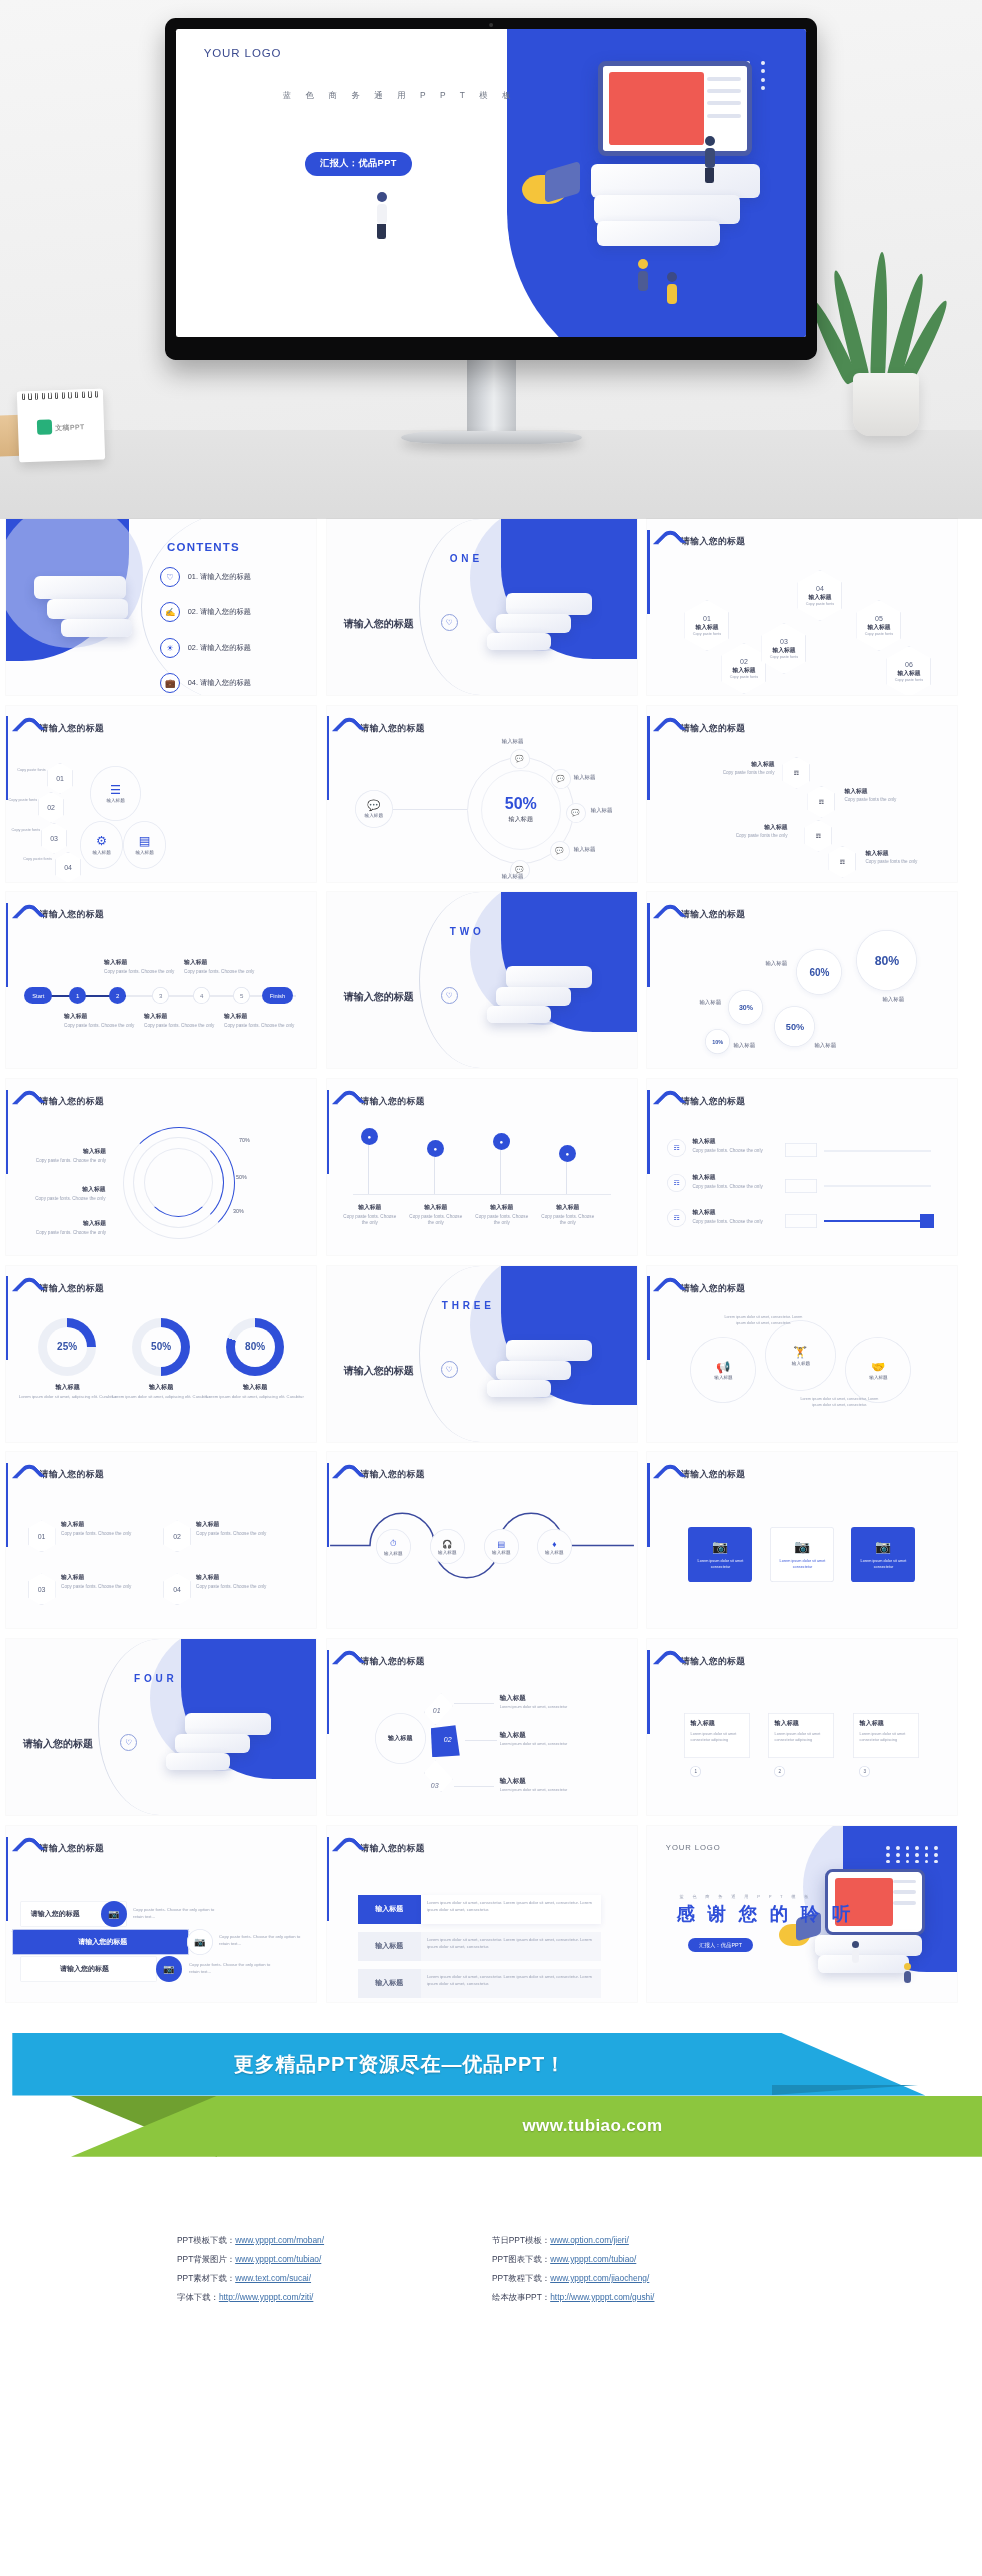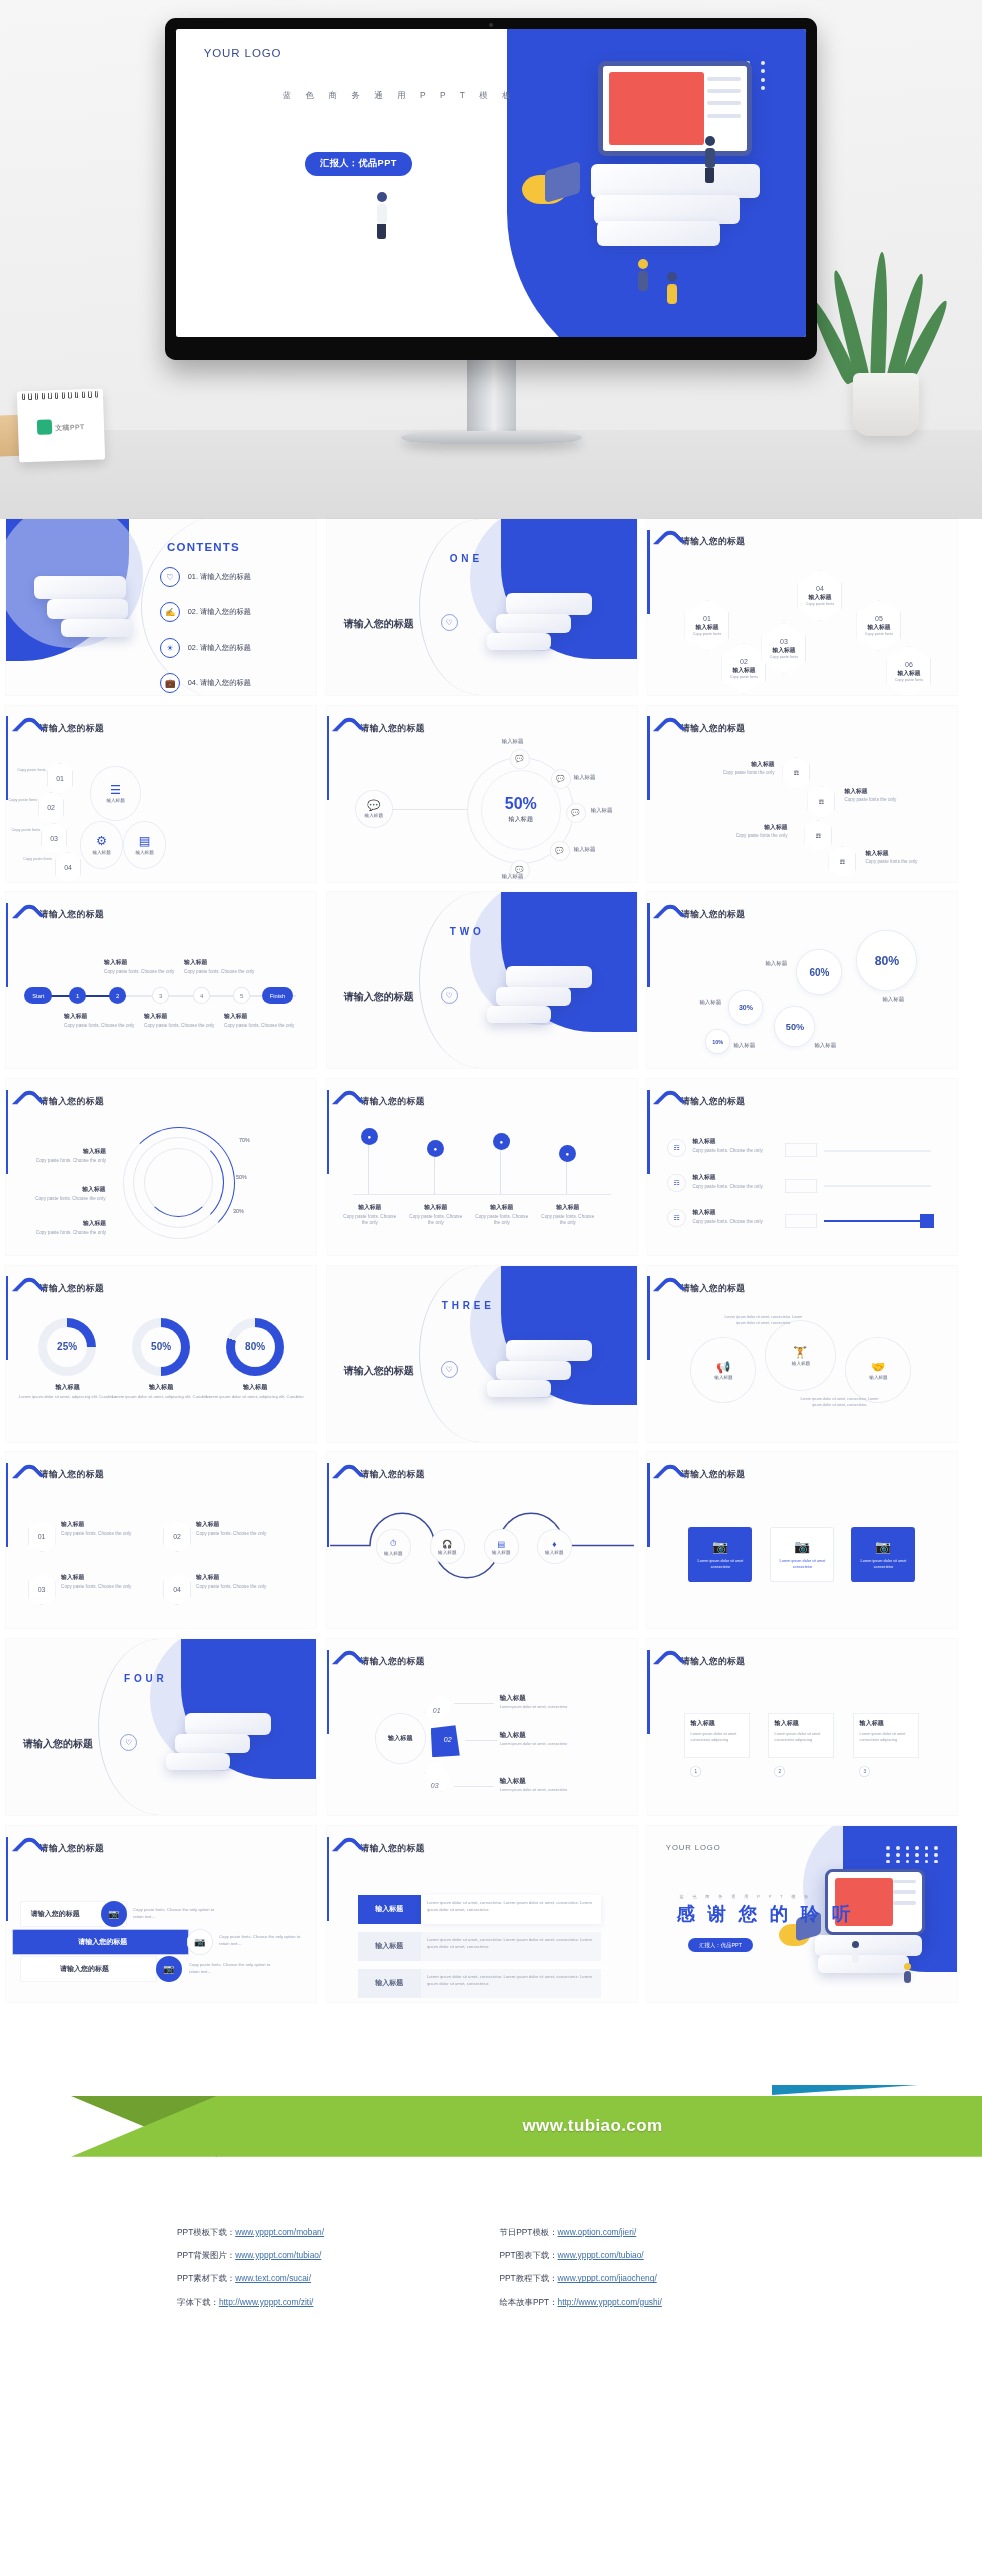--- a/index.html
+++ b/index.html
@@ -274,22 +274,22 @@
      font-size:17px; letter-spacing:0.4px; text-shadow:0 0.8px 1.5px rgba(0,0,0,.2); }
   .band.green span { margin-left:130px; }
   .notch { position:absolute; width:0;height:0; }
   .notch.a { left:772px; top:63px; border-left:146px solid #1b8cba;
      border-bottom:10.7px solid transparent; }
   .notch.b { left:71px; top:74px; border-right:146px solid #6fa030;
      border-bottom:61px solid transparent; }
 
   
   .links { position:relative; width:983px; padding:28px 0 0 0; }
-  .links-grid { width:629px; margin:0 auto; display:grid;
-     grid-template-columns:307px 307px; column-gap:15.4px; row-gap:12.3px; }
+  .links-grid { width:629px; margin:8px auto; display:grid;
+     grid-template-columns:307px 307px; column-gap:15.4px; row-gap:12.3px;gap:8px; }
   .lk { font-size:8.4px; color:#3a3f55; white-space:nowrap; }
   .lk a { color:#3d6fa8; text-decoration:underline; }
 </style>
 </head>
 <body>
 
 <div class="hero">
   <div class="hero-floor"></div>
 
   <div class="plant">
@@ -945,21 +945,21 @@
 
     <div class="card div-card">
       <div class="div-art">
         <div class="halo"></div>
           <div class="blue"></div>
       </div>
       <div class="art-slab" style="right:45px;top:74px;width:86px;height:21.5px"></div>
       <div class="art-slab" style="right:66px;top:95px;width:75px;height:19px"></div>
       <div class="art-slab" style="right:86px;top:114px;width:64px;height:17px"></div>
       <div class="div-curve"></div>
-      <div class="div-word" style="left:118px">FOUR</div>
+      <div class="div-word" style="left:128px">FOUR</div>
       <div class="div-title">请输入您的标题</div>
       <div class="div-ico">♡</div>
     </div>
 
     <div class="card">
       <div class="leftbar"></div>
       <div class="s-head">
         <span class="comma"></span>
         <span class="s-title">请输入您的标题</span>
       </div>
@@ -1115,20 +1115,23 @@
       <div class="ty-badge">汇报人：优品PPT</div>
     </div>
   </div>
 </div>
 
 <div class="promo">
   <div class="notch b"></div>
   <div class="band green">
     <span>www.tubiao.com</span>
   </div>
+  <div class="band blue">
+    <span>更多精品PPT资源尽在—优品PPT！</span>
+  </div>
   <div class="notch a"></div>
 </div>
 
 <div class="links">
   <div class="links-grid">
     <div class="lk"><span>PPT模板下载：</span><a href="#">www.ypppt.com/moban/</a></div>
     <div class="lk"><span>节日PPT模板：</span><a href="#">www.option.com/jieri/</a></div>
     <div class="lk"><span>PPT背景图片：</span><a href="#">www.ypppt.com/tubiao/</a></div>
     <div class="lk"><span>PPT图表下载：</span><a href="#">www.ypppt.com/tubiao/</a></div>
     <div class="lk"><span>PPT素材下载：</span><a href="#">www.text.com/sucai/</a></div>

